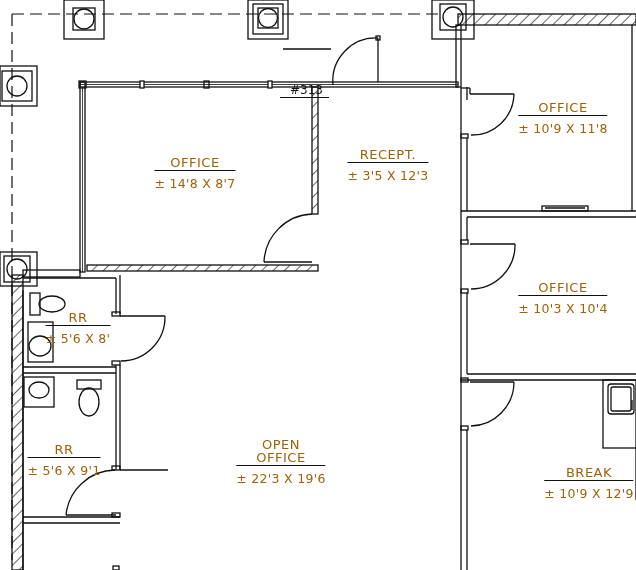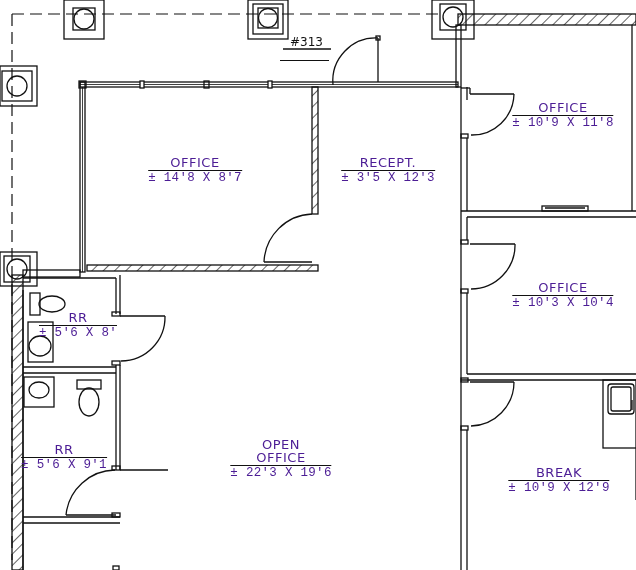--- a/index.html
+++ b/index.html
@@ -1,21 +1,21 @@
 <!DOCTYPE html>
 <html><head>
 <meta charset="utf-8">
 <style>
   html, body { margin: 0; padding: 0; background: #ffffff; }
   body { width: 636px; height: 570px; overflow: hidden; position: relative; font-family: "DejaVu Sans", sans-serif; }
   #plan { position: absolute; left: 0; top: 0; }
-  .lbl { position: absolute; text-align: center; color: #4c1d95; font-family: "DejaVu Sans", sans-serif; line-height: 1; white-space: nowrap; transform: translateX(-50%); }
+  .lbl { position: absolute; text-align: center; color: #a16207; font-family: "DejaVu Sans", sans-serif; line-height: 1; white-space: nowrap; transform: translateX(-50%); }
   .lbl .name { display: block; font-size: 13px; letter-spacing: 0.5px; padding: 0 2px 1px; }
-  .lbl .dim { display: block; font-size: 12.5px; border-top: 1.2px solid #111; padding-top: 1px; letter-spacing: 0.3px; font-family: Liberation Mono, monospace; }
-  .unit { position: absolute; font-size: 12px; color: #111; border-bottom: 1.2px solid #111; padding: 0 6px 12px 10px; line-height: 1; }
+  .lbl .dim { display: block; font-size: 12.5px; border-top: 1.2px solid #111; padding-top: 7px; letter-spacing: 0.3px; }
+  .unit { position: absolute; font-size: 12px; color: #111; border-bottom: 1.2px solid #111; padding: 0 6px 1px 10px; line-height: 1; margin-top: 48px; }
 </style>
 </head>
 <body>
 
 <svg id="plan" width="636" height="570" viewBox="0 0 636 570" xmlns="http://www.w3.org/2000/svg">
   <defs>
     <pattern id="hatch" patternUnits="userSpaceOnUse" width="8" height="8" patternTransform="rotate(45)">
       <line x1="0" y1="0" x2="0" y2="8" stroke="#111" stroke-width="1.3"></line>
     </pattern>
   </defs>
@@ -143,21 +143,21 @@
   </g>
 </svg>
 
 <div class="unit" style="left:280px; top:36px;">#313</div>
 
 <div class="lbl" style="left:195px; top:156px;">
   <span class="name">OFFICE</span>
   <span class="dim">± 14'8 X 8'7</span>
 </div>
 
-<div class="lbl" style="left:388px; top:156px;">
+<div class="lbl" style="left:388px; top:148px;">
   <span class="name">RECEPT.</span>
   <span class="dim">± 3'5 X 12'3</span>
 </div>
 
 <div class="lbl" style="left:563px; top:101px;">
   <span class="name">OFFICE</span>
   <span class="dim">± 10'9 X 11'8</span>
 </div>
 
 <div class="lbl" style="left:563px; top:281px;">
@@ -174,16 +174,16 @@
   <span class="name">RR</span>
   <span class="dim">± 5'6 X 9'1</span>
 </div>
 
 <div class="lbl" style="left:281px; top:394px;margin-top:44px;">
   <span class="name" style="padding-bottom:0">OPEN</span>
   <span class="name">OFFICE</span>
   <span class="dim">± 22'3 X 19'6</span>
 </div>
 
-<div class="lbl" style="left:559px; top:466px;">
+<div class="lbl" style="left:589px; top:466px;">
   <span class="name">BREAK</span>
   <span class="dim">± 10'9 X 12'9</span>
 </div>
 
 </body></html>

